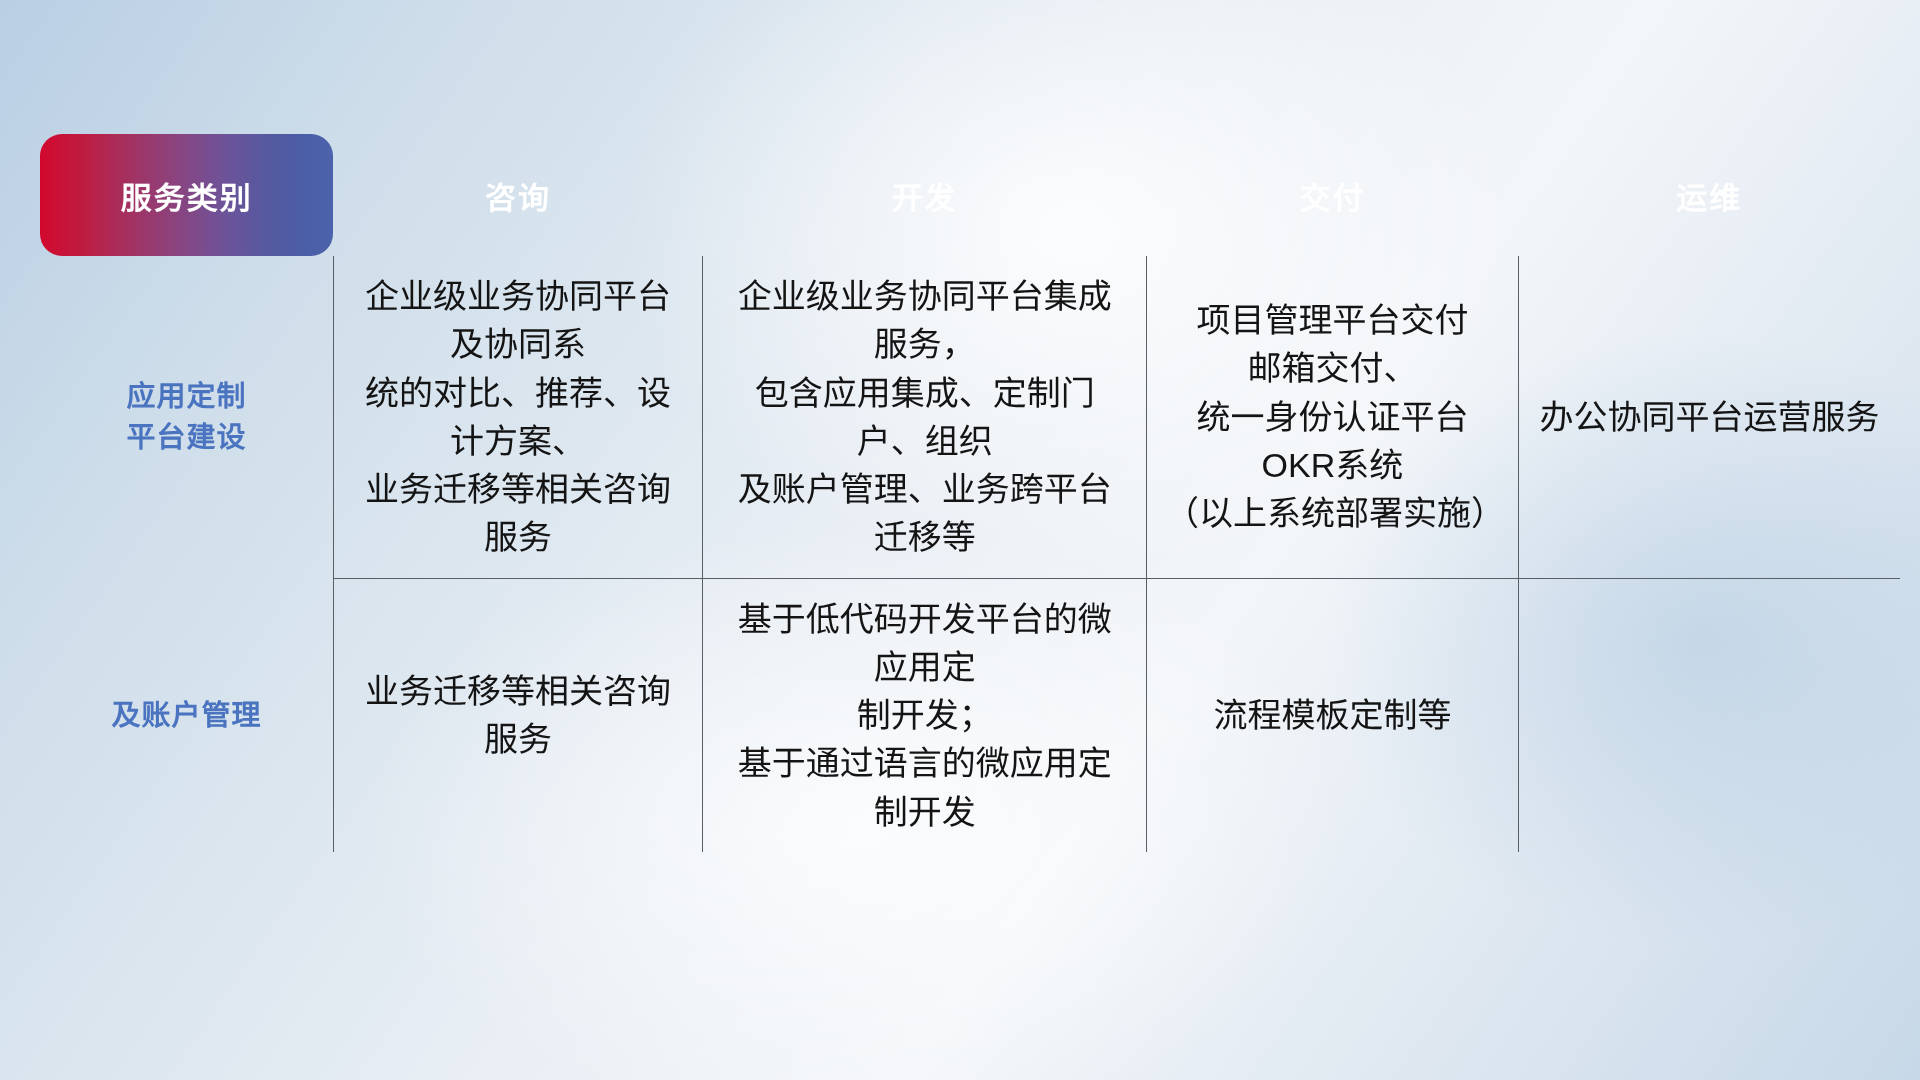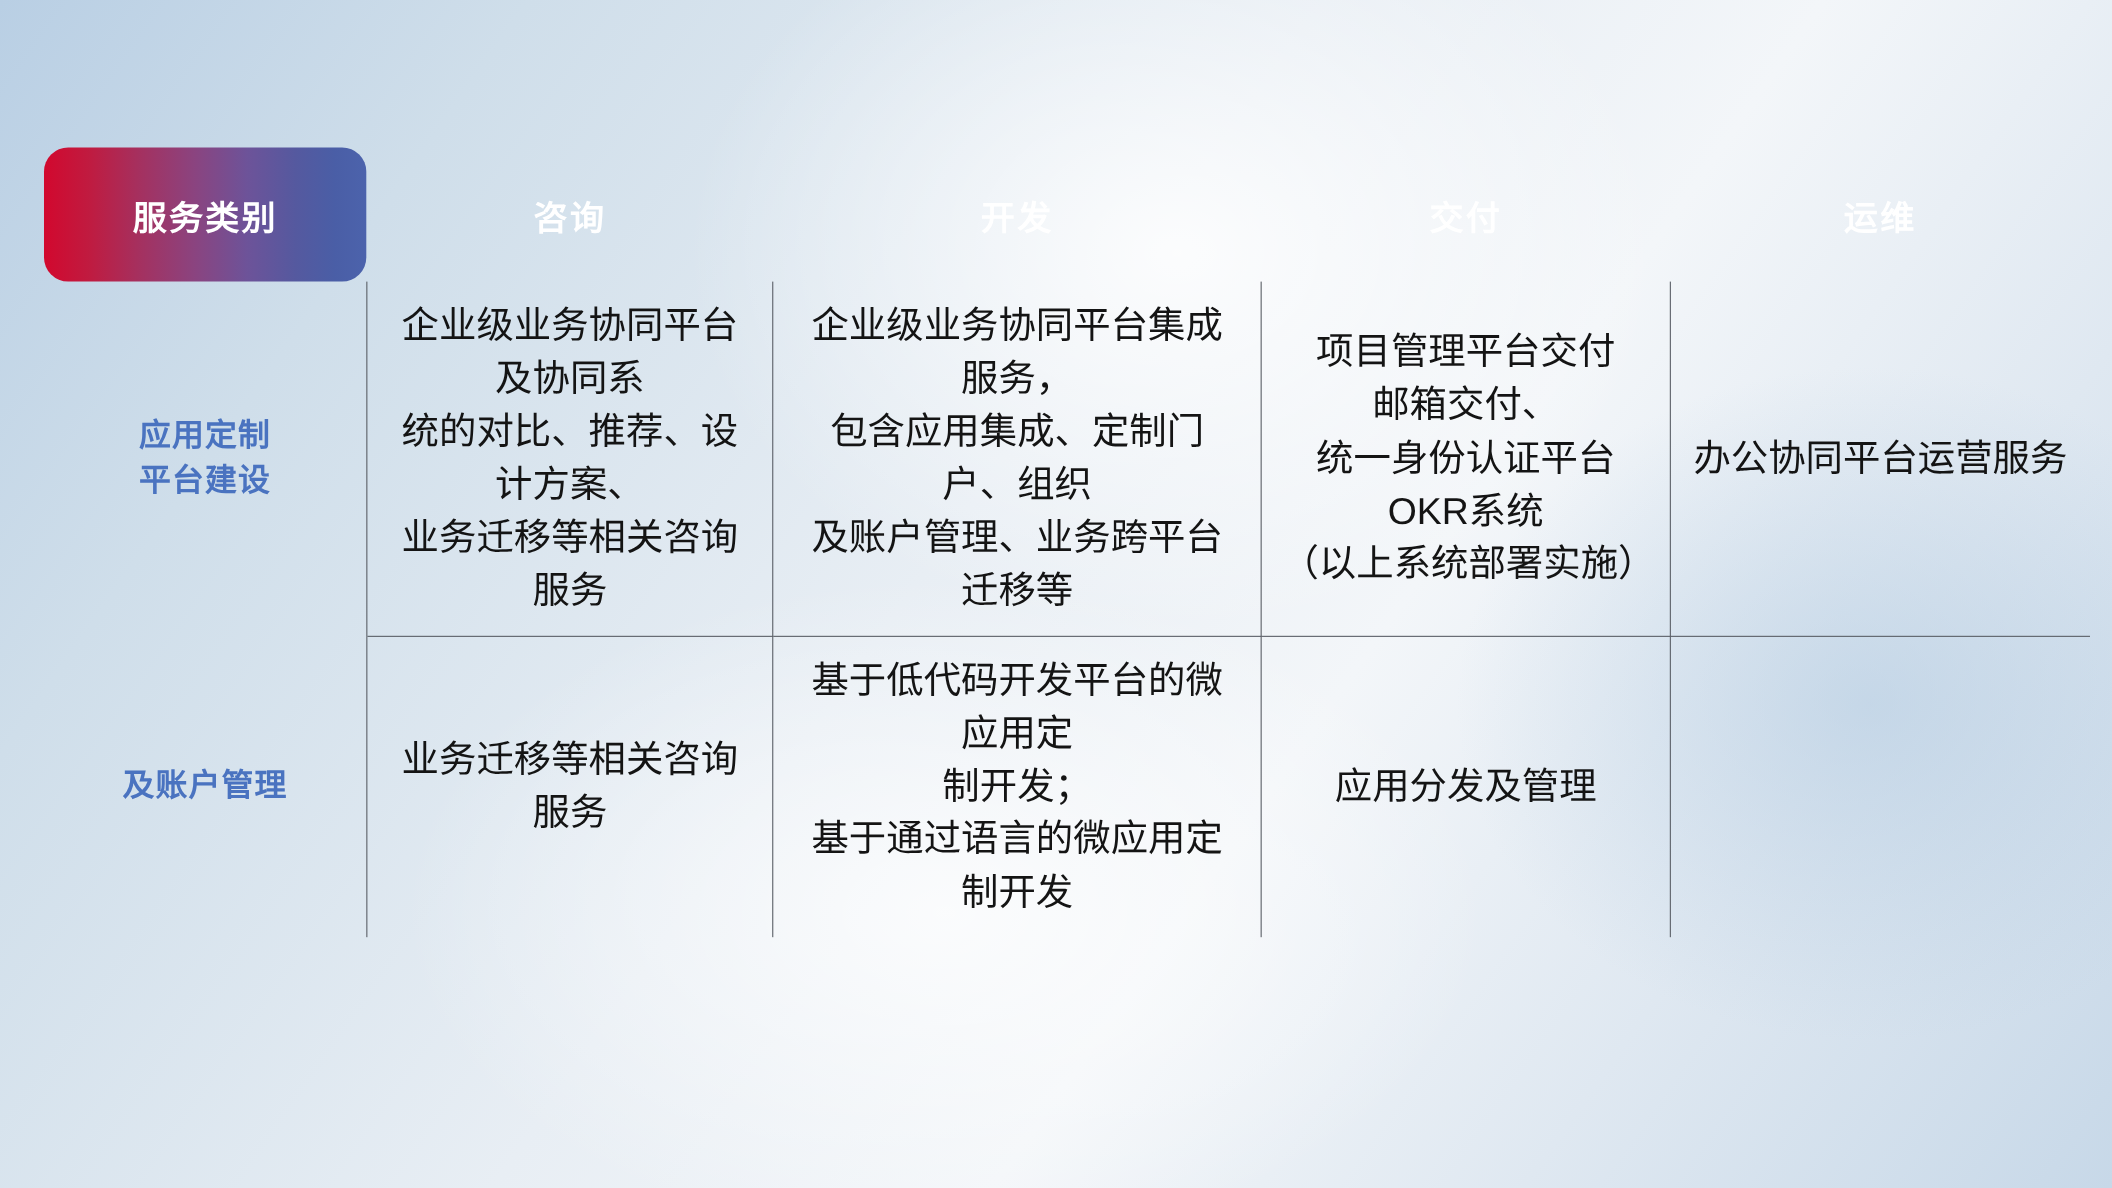--- a/index.html
+++ b/index.html
@@ -193,21 +193,21 @@
         </td>
         <td>
           <span class="cell-text">业务迁移等相关咨询服务</span>
         </td>
         <td>
           <span class="cell-text">基于低代码开发平台的微应用定
 制开发；
 基于通过语言的微应用定制开发</span>
         </td>
         <td>
-          <span class="cell-text">应用分发及管理</span>
+          <span class="cell-text">流程模板定制等</span>
         </td>
         <td class="last-col">
           <span class="cell-text"></span>
         </td>
       </tr>
     </tbody>
   </table>
 </div>
 
 </body></html>

